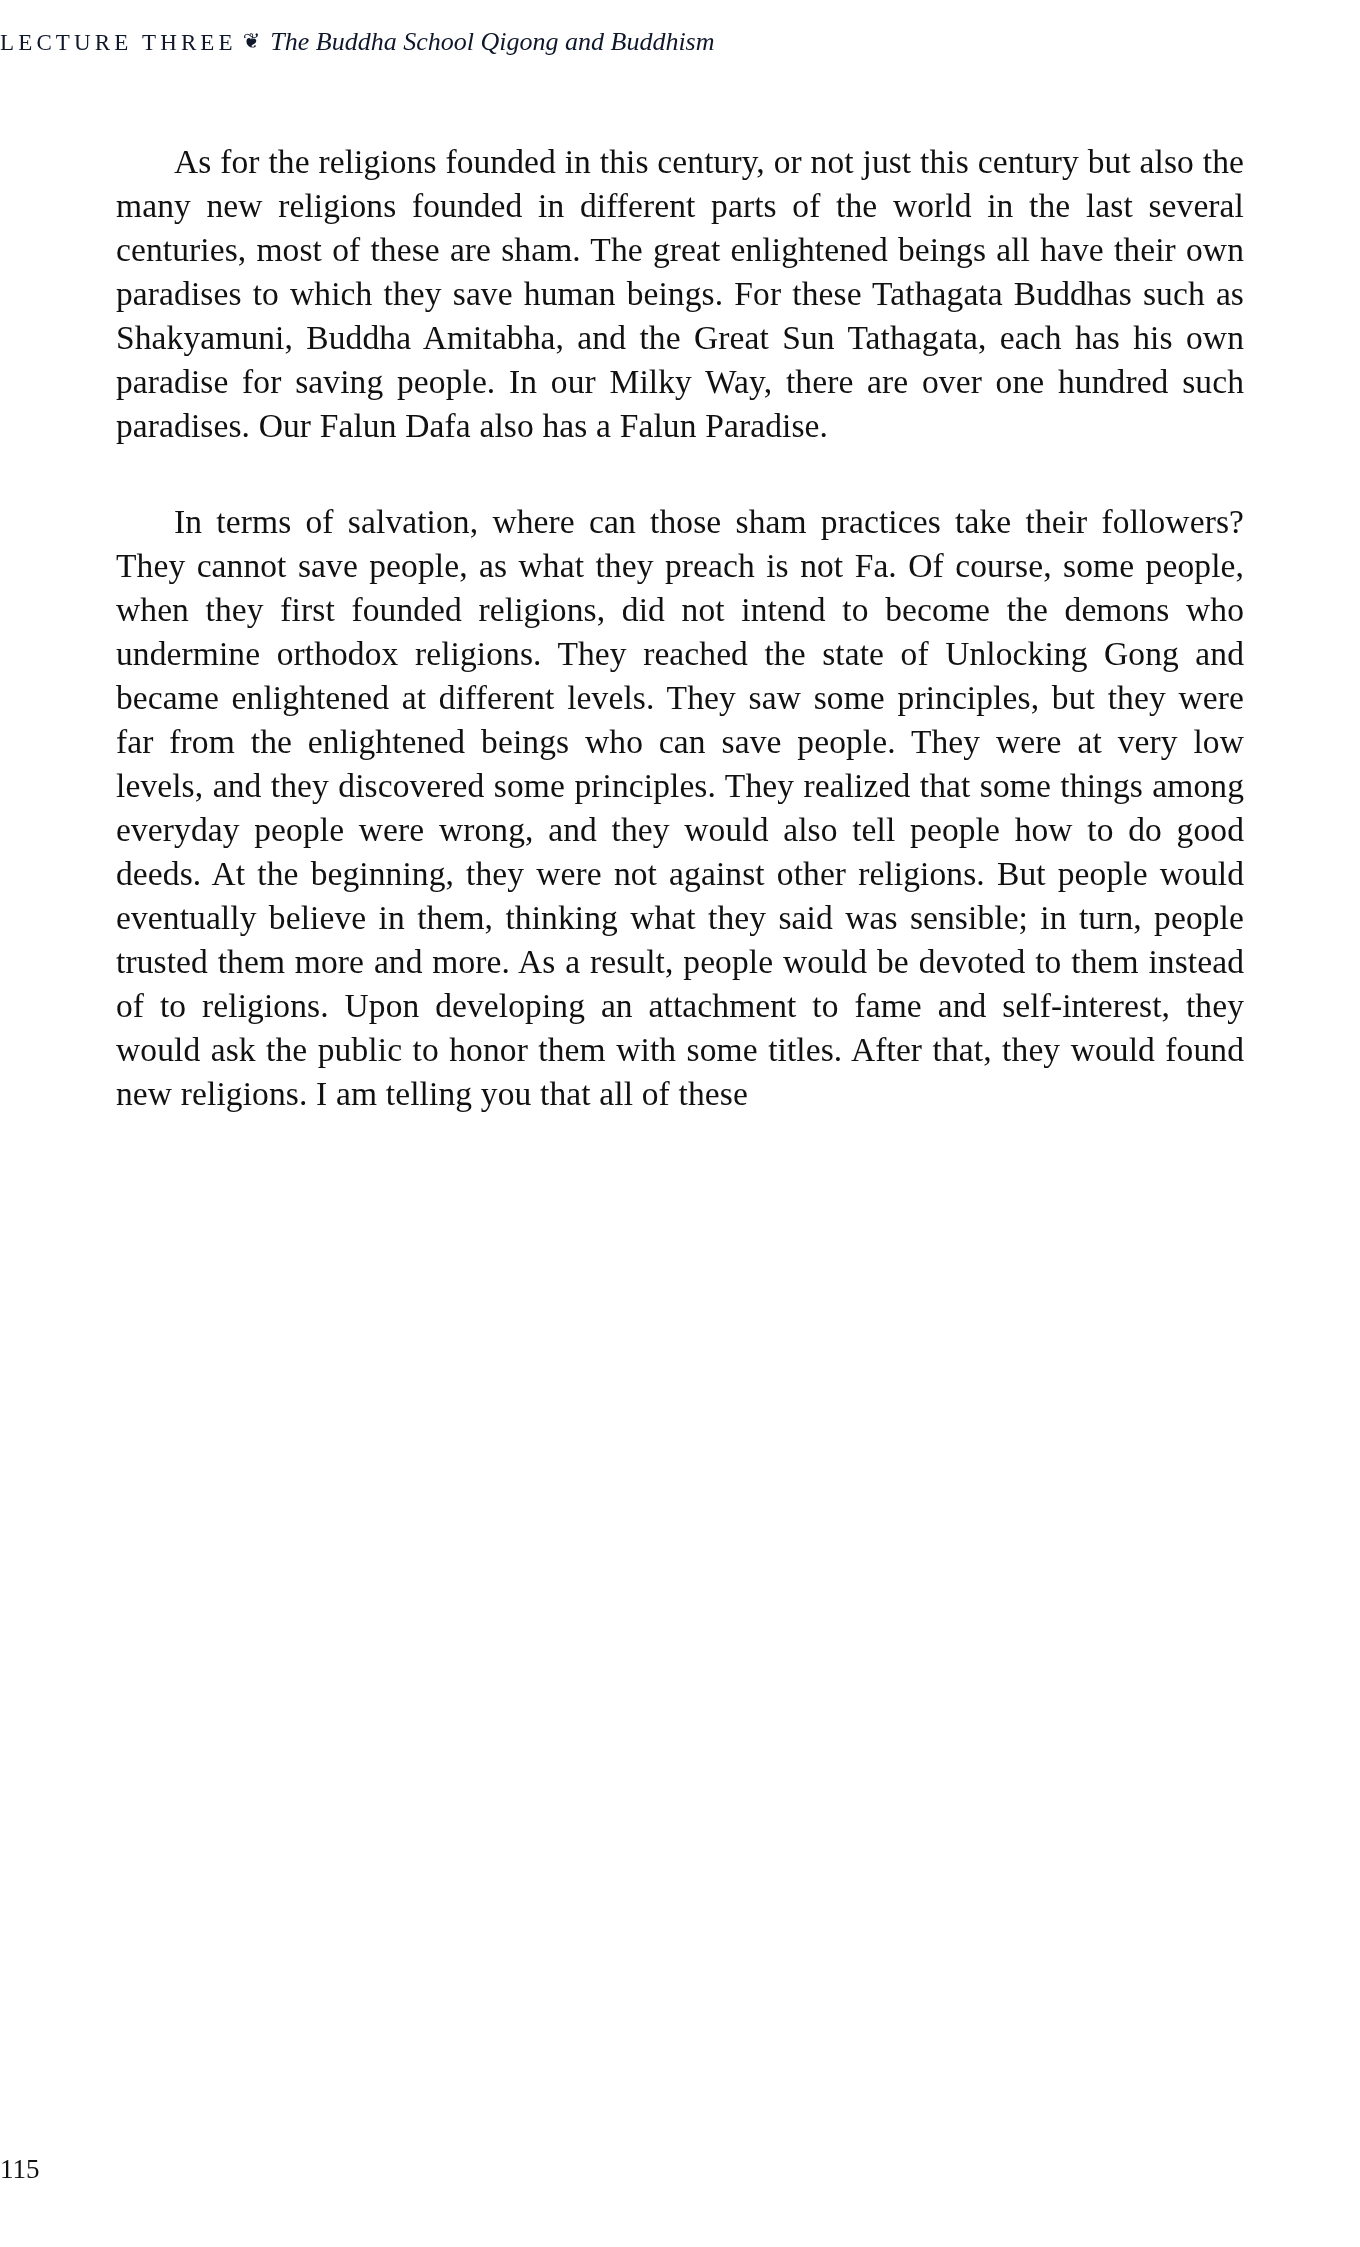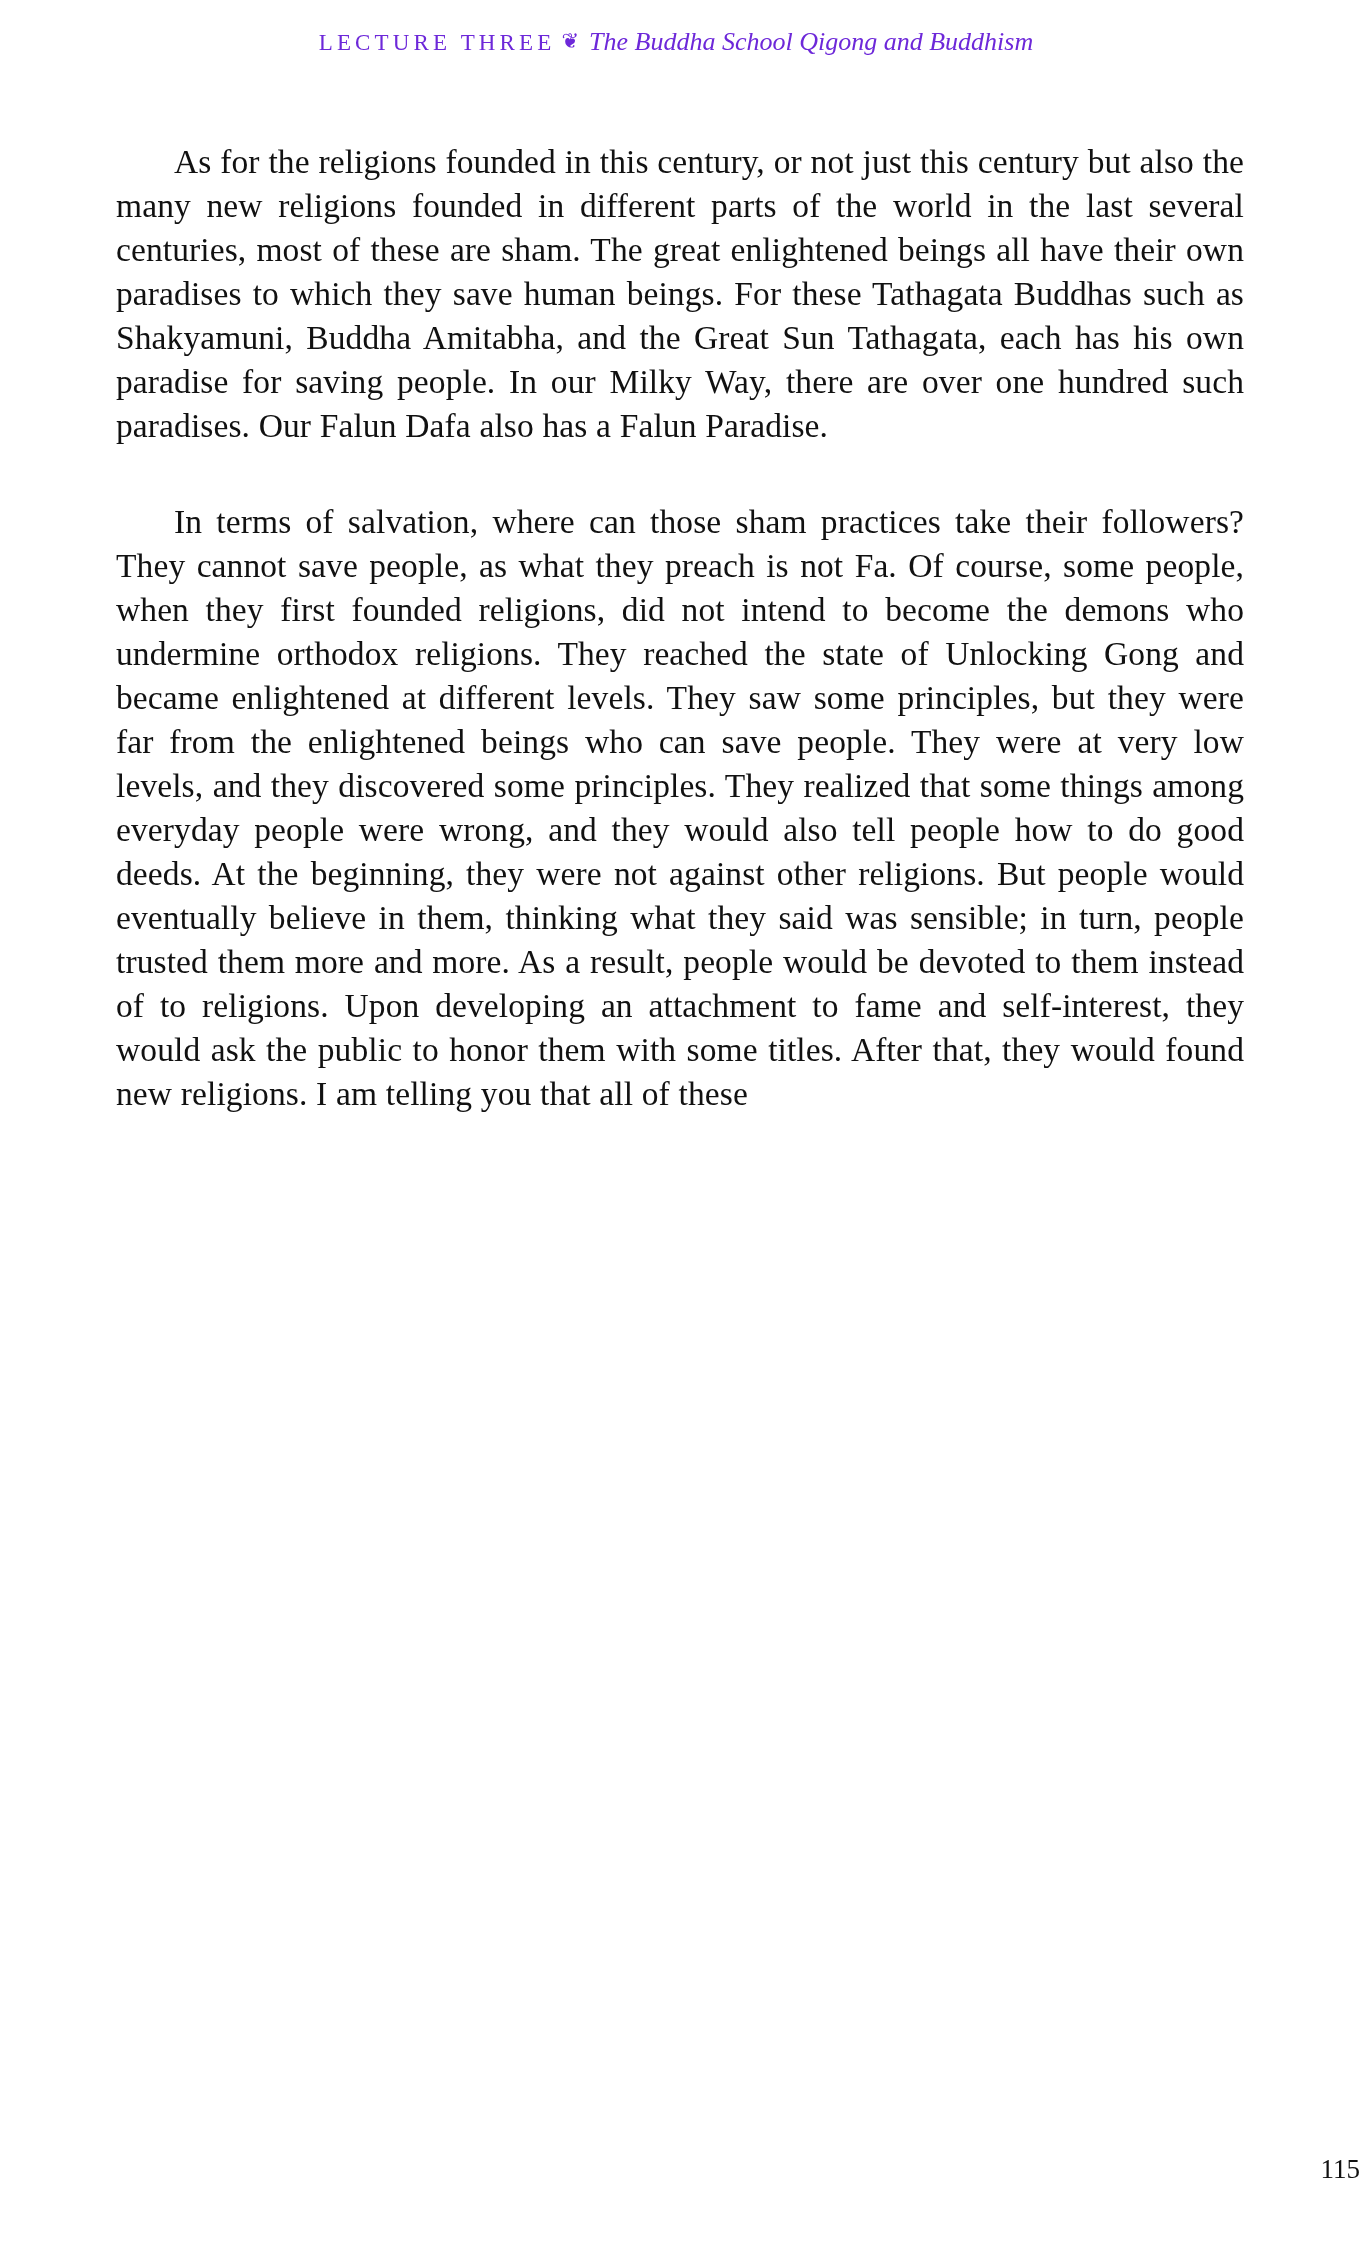--- a/index.html
+++ b/index.html
@@ -20,25 +20,25 @@
     width: 1360px;
     height: 2247px;
     box-sizing: border-box;
     padding: 0;
   }
   .running-head {
     position: absolute;
     top: 26px;
     left: 0;
     right: 8px;
-    text-align: center;
+    text-align: left;
     white-space: nowrap;
     font-size: 25px;
     line-height: 1.2;
-    color: #6d28d9;
+    color: #0f172a;
   }
   .running-head .lecture-label {
     font-variant: normal;
     text-transform: uppercase;
     letter-spacing: 0.18em;
     font-size: 23px;
   }
   .running-head .ornament {
     display: inline-block;
     margin: 0 10px 0 6px;
@@ -66,21 +66,21 @@
     hyphens: none;
   }
   p.para + p.para {
     margin-top: 52px;
   }
   .folio {
     position: absolute;
     bottom: 62px;
     left: 0;
     right: 0;
-    text-align: right;
+    text-align: left;
     font-size: 27px;
     color: #111111;
   }
 </style>
 </head>
 <body>
 
 <div class="page">
 
   <div class="running-head">

